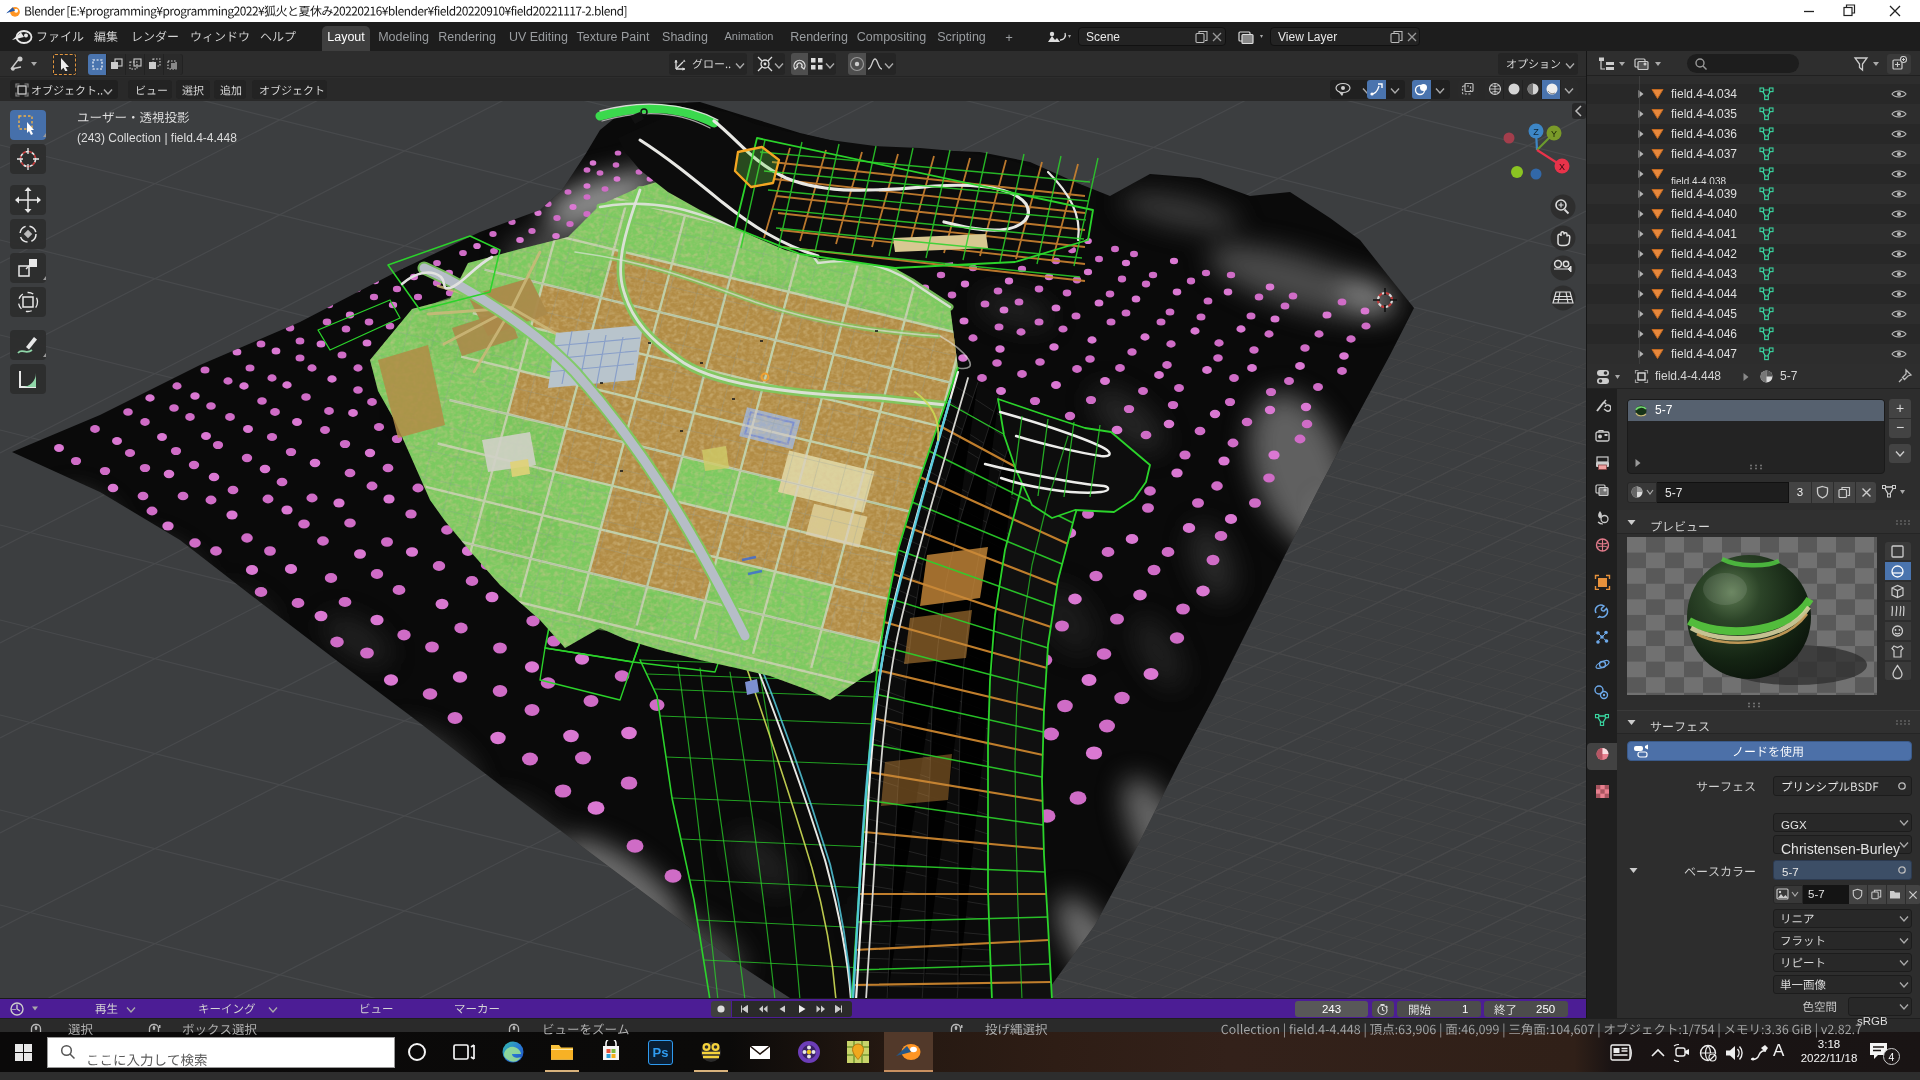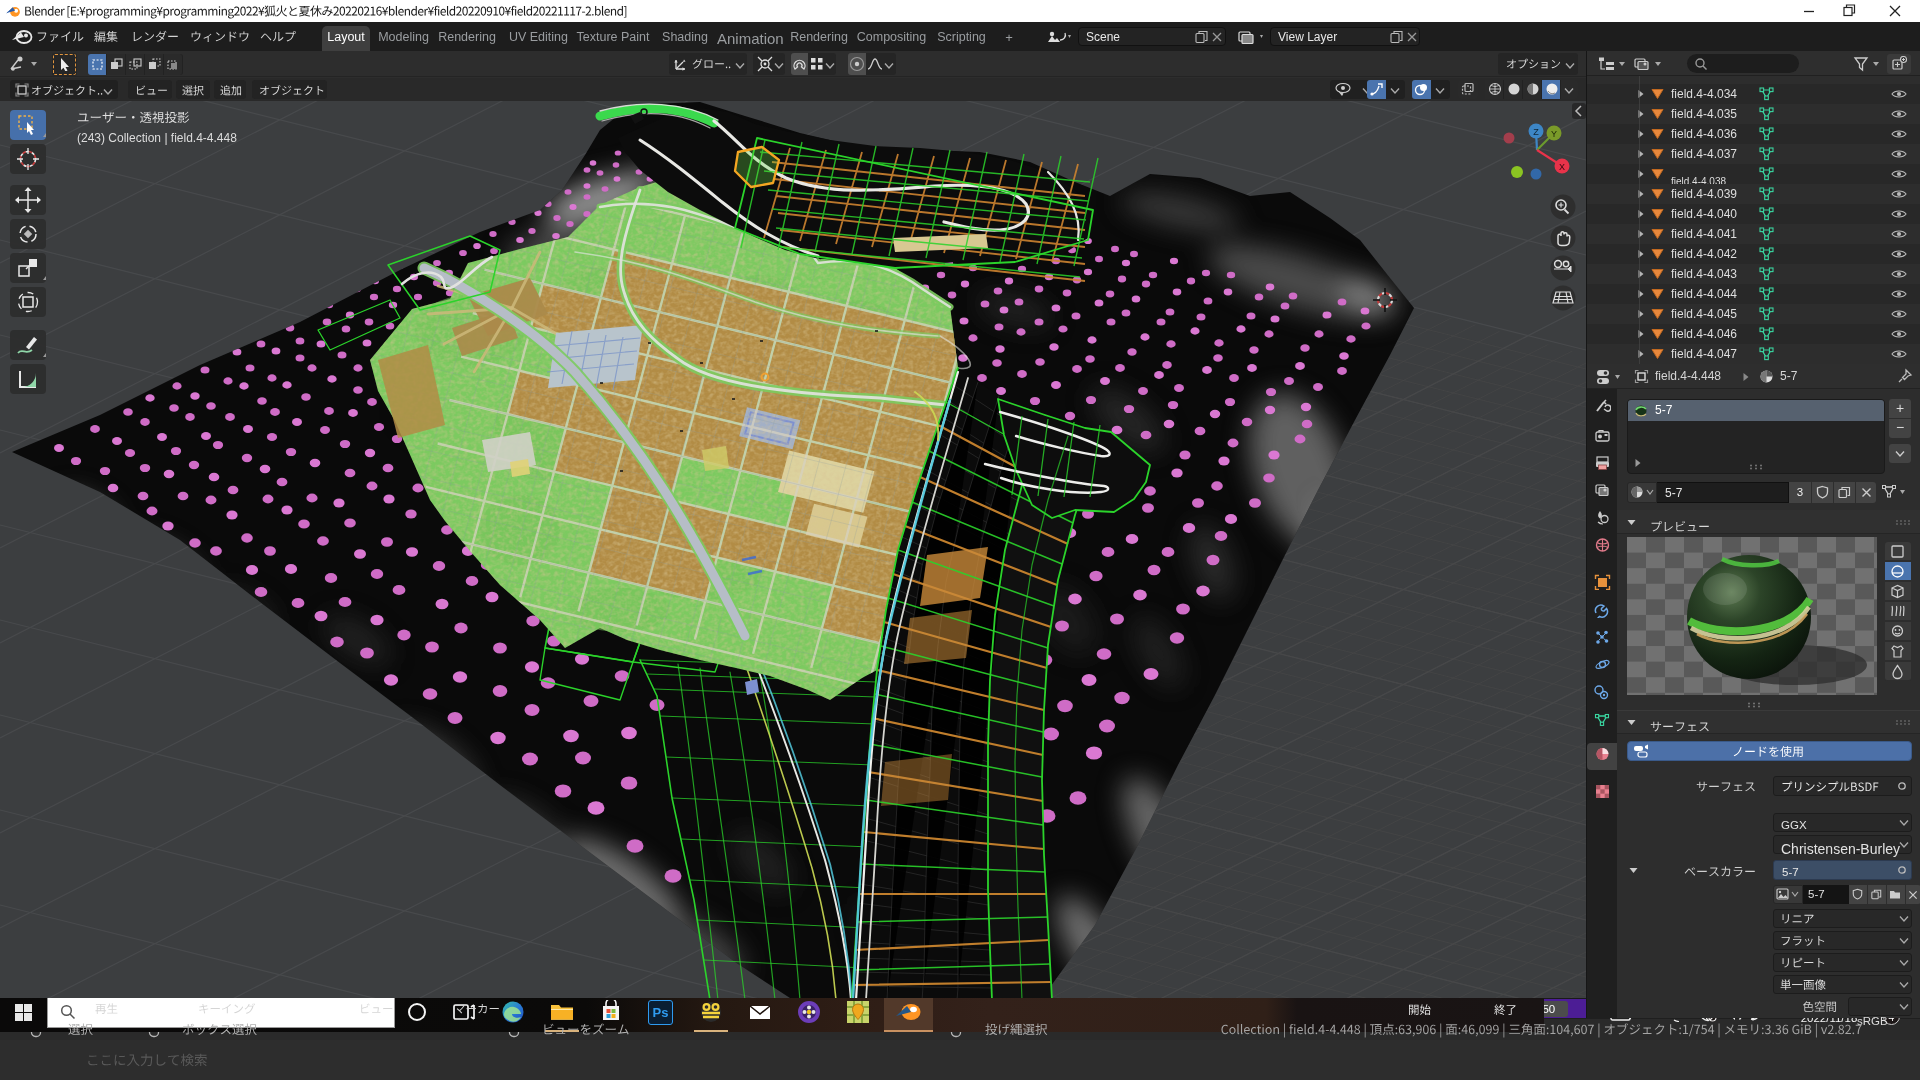--- a/index.html
+++ b/index.html
@@ -992,21 +992,21 @@
       <circle cx="15" cy="7.5" r="2" fill="#e8e8e8"></circle>
       <path d="M1,12 L10,4.5 L13,9 Z" fill="#e8e8e8"></path>
     </svg>
     <div style="position:absolute;left:322px;top:4px;width:48px;height:25px;background:#3f3f3f;border-radius:5px 5px 0 0"></div>
     <div style="position:absolute;left:322px;top:8px;width:48px;text-align:center;font-size:12.5px;color:#ffffff">Layout</div>
     <div style="position:absolute;left:375px;top:8px;width:57px;text-align:center;font-size:12.5px;color:#9a9da0">Modeling</div>
     <div style="position:absolute;left:437px;top:8px;width:60px;text-align:center;font-size:12.5px;color:#9a9da0">Rendering</div>
     <div style="position:absolute;left:502px;top:8px;width:66px;text-align:right;font-size:12.5px;color:#9a9da0">UV Editing</div>
     <div style="position:absolute;left:573px;top:8px;width:80px;text-align:center;font-size:12.5px;color:#9a9da0">Texture Paint</div>
     <div style="position:absolute;left:658px;top:8px;width:54px;text-align:center;font-size:12.5px;color:#9a9da0">Shading</div>
-    <div style="position:absolute;left:717px;top:8px;width:64px;text-align:center;font-size:15px;color:#9a9da0">Animation</div>
+    <div style="position:absolute;left:717px;top:8px;width:64px;text-align:center;font-size:11px;color:#9a9da0">Animation</div>
     <div style="position:absolute;left:788px;top:8px;width:62px;text-align:center;font-size:12.5px;color:#9a9da0">Rendering</div>
     <div style="position:absolute;left:855px;top:8px;width:73px;text-align:center;font-size:12.5px;color:#9a9da0">Compositing</div>
     <div style="position:absolute;left:933px;top:8px;width:57px;text-align:center;font-size:12.5px;color:#9a9da0">Scripting</div>
     <div style="position:absolute;left:1000px;top:8px;width:18px;text-align:center;font-size:13px;color:#9a9da0">+</div>
     <svg width="30" height="16" viewBox="0 0 30 16" style="position:absolute;left:1044px;top:7px">
       <circle cx="8" cy="5" r="2.2" fill="#ddd"></circle>
       <path d="M4,13 l4,-6 l3,4 l2,-2 l3,4 Z" fill="#ddd"></path>
       <path d="M16,11 a5,5 0 0 0 5,-7" fill="none" stroke="#ddd" stroke-width="1.3"></path>
       <path d="M24,6 l3,0 l-1.5,3 Z" fill="#aaa"></path>
     </svg>
@@ -1249,21 +1249,21 @@
     <svg width="13" height="15" viewBox="0 0 13 15" style="position:absolute;left:508px;top:4px">
       <rect x="1.5" y="1.5" width="9" height="12" rx="4" fill="none" stroke="#b5b5b5" stroke-width="1.3"></rect>
       <rect x="4.8" y="3" width="2.4" height="4" rx="1.2" fill="#b5b5b5"></rect>
     </svg>
     <svg width="13" height="15" viewBox="0 0 13 15" style="position:absolute;left:950px;top:4px">
       <rect x="1.5" y="1.5" width="9" height="12" rx="4" fill="none" stroke="#b5b5b5" stroke-width="1.3"></rect>
       <rect x="4.8" y="3" width="2.4" height="4" rx="1.2" fill="#b5b5b5"></rect>
       <path d="M11.5,2 v3 M13,2 v3" stroke="#b5b5b5" stroke-width="1"></path>
     </svg>
   </div>
-<div style="position:absolute;left:0;top:992px;width:1544px;height:40px;background:linear-gradient(90deg,#0a0909 0%,#0b0a09 38%,#241811 46%,#2e1d15 55%,#33211a 64%,#302018 82%,#191313 84%,#191414 100%)">
+<div style="position:absolute;left:0;top:1032px;width:1920px;height:40px;background:linear-gradient(90deg,#0a0909 0%,#0b0a09 38%,#241811 46%,#2e1d15 55%,#33211a 64%,#302018 82%,#191313 84%,#191414 100%)">
     <svg width="17" height="17" viewBox="0 0 17 17" style="position:absolute;left:15px;top:12px">
       <rect x="0" y="0" width="8" height="8" fill="#e8e8e8"></rect>
       <rect x="9" y="0" width="8" height="8" fill="#e8e8e8"></rect>
       <rect x="0" y="9" width="8" height="8" fill="#e8e8e8"></rect>
       <rect x="9" y="9" width="8" height="8" fill="#e8e8e8"></rect>
     </svg>
     <div style="position:absolute;left:47px;top:5px;width:348px;height:31px;background:#ffffff;border:1px solid #9a9a9a"></div>
     <svg width="16" height="16" viewBox="0 0 16 16" style="position:absolute;left:60px;top:12px">
       <circle cx="6.5" cy="6.5" r="4.8" fill="none" stroke="#555" stroke-width="1.5"></circle>
       <path d="M10,10 l4.5,4.5" stroke="#555" stroke-width="1.5"></path>

